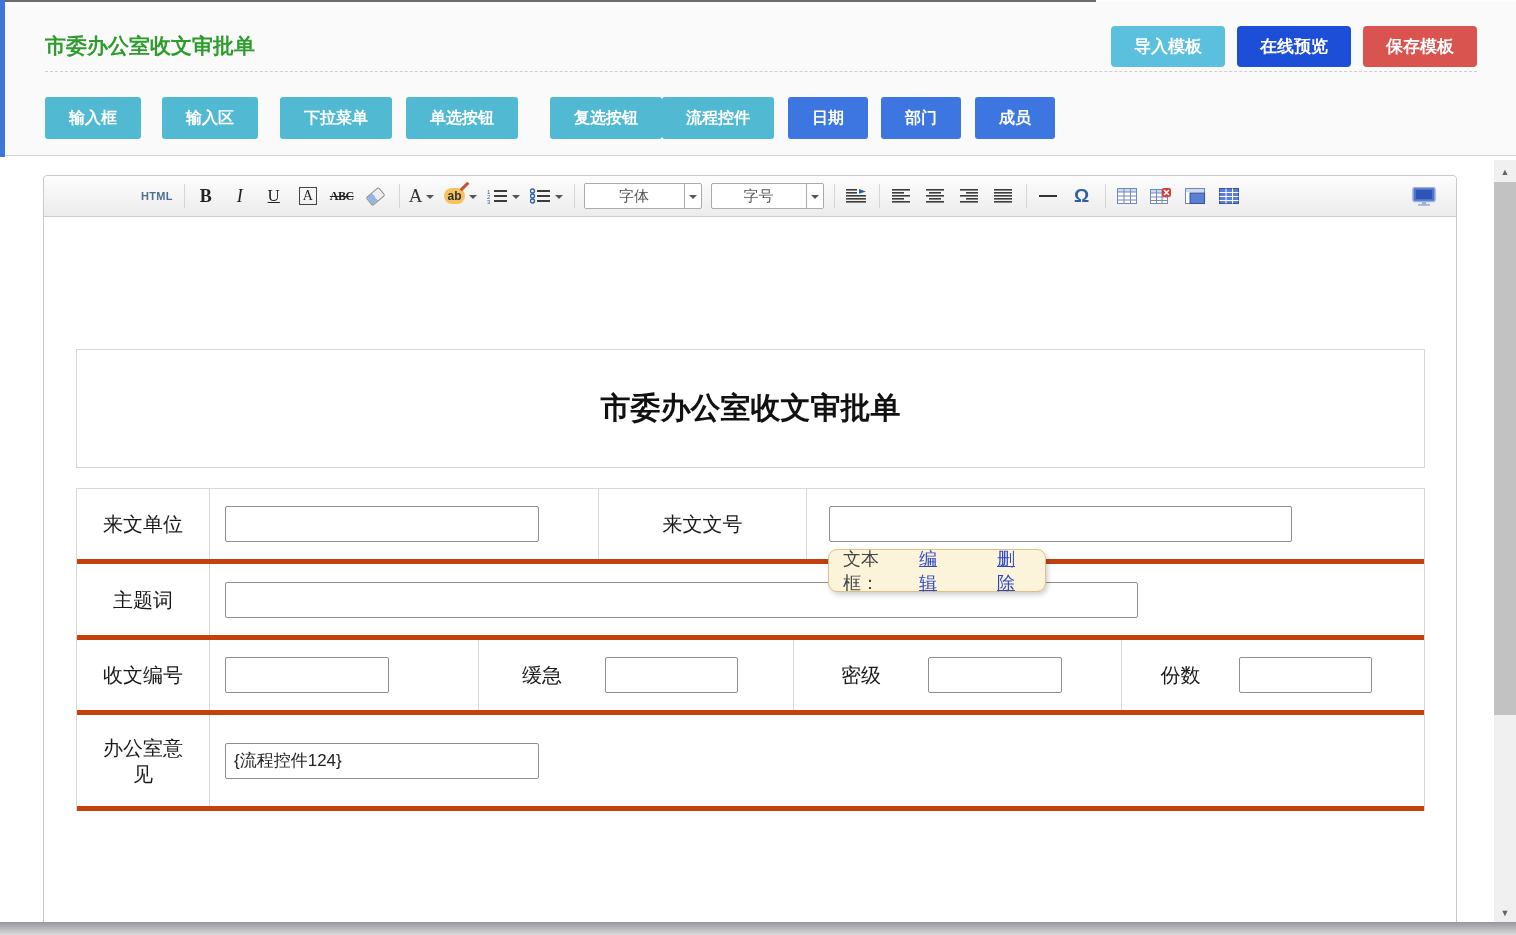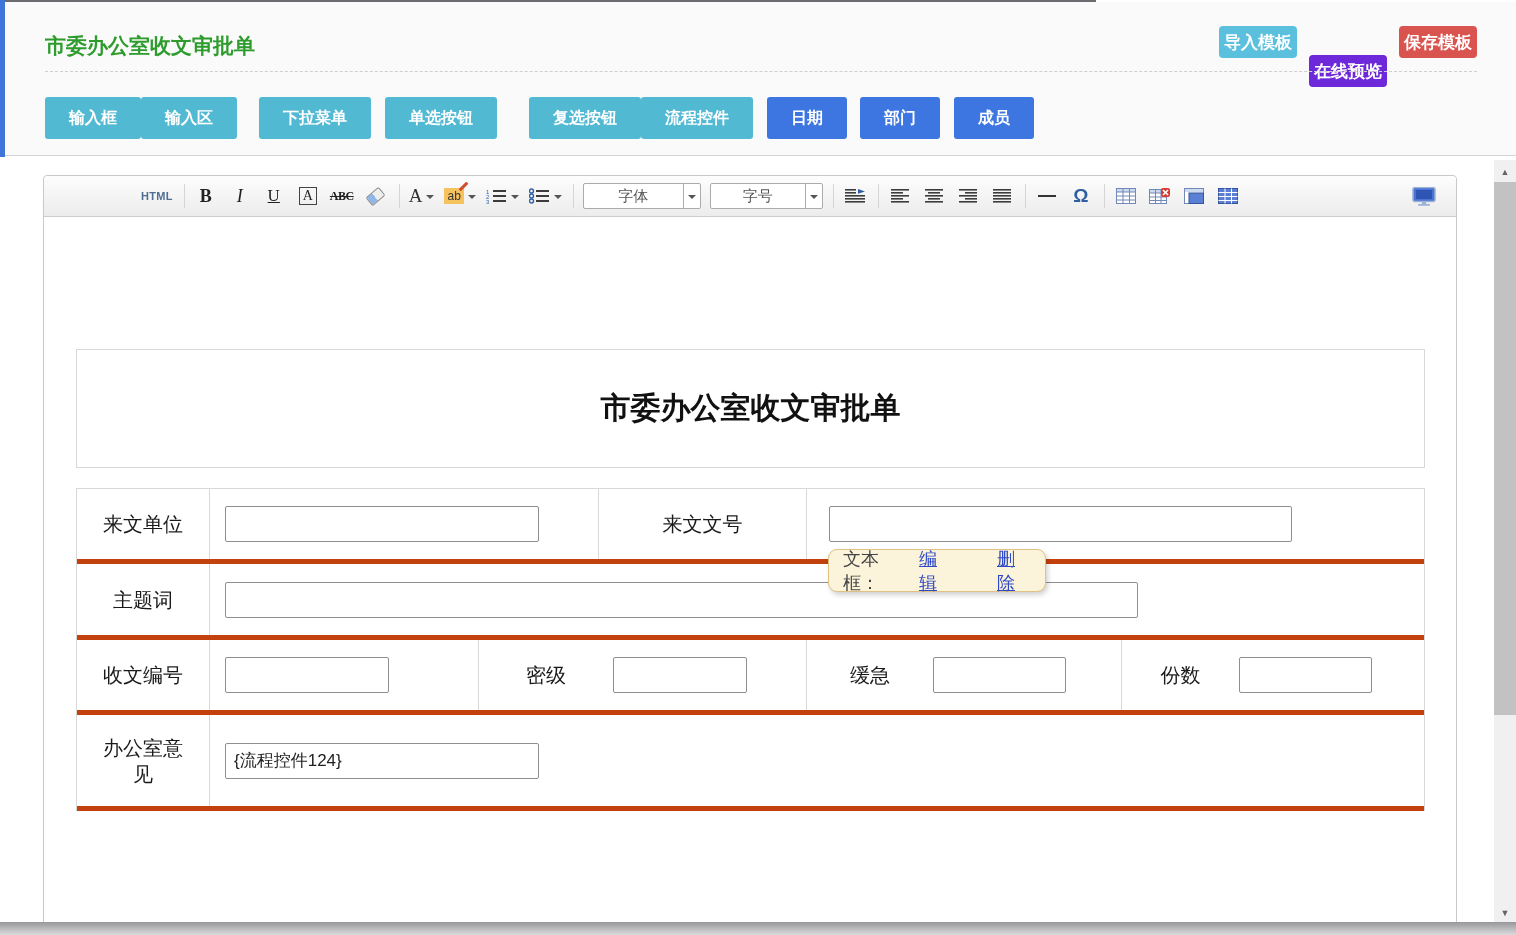--- a/index.html
+++ b/index.html
@@ -11,24 +11,24 @@
   }
   
   .top-line   { position:absolute; left:0; top:0; width:1096px; height:2px; background:#6b6b6f; z-index:6; }
   .left-stripe{ position:absolute; left:0; top:0; width:5px; height:157px; background:#3f74d8; z-index:7; }
   .bottom-bar { position:absolute; left:0; bottom:0; width:100%; height:13px;
                 background:linear-gradient(#97979b,#dbdbdd); z-index:40; }
   
   .header { position:absolute; left:0; top:2px; width:100%; height:153px; background:#fafafa; }
   .app-title { position:absolute; left:45px; top:30px; font-size:21px; font-weight:bold; color:#2d9c2d; }
   .actions { position:absolute; top:24px; right:39px; display:flex; gap:12px; }
-  .action-btn { height:32px; padding:0 5px; border:none; border-radius:4px; color:#fff;
+  .action-btn { height:41px; padding:0 23px; border:none; border-radius:4px; color:#fff;
                 font-size:17px; font-weight:bold; font-family:inherit; cursor:pointer; }
   .action-btn.import  { background:#5bc0de; }
-  .action-btn.preview { background:#6d28d9;margin-top:29px; }
+  .action-btn.preview { background:#1d4ed8; }
   .action-btn.save    { background:#d9534f; }
   .dashed-sep { position:absolute; left:45px; right:39px; top:69px; border-top:1px dashed #cfcfcf; }
   .widget-row { position:absolute; left:45px; top:95px; display:flex; }
   .widget-btn { height:42px; padding:0 24px; border:none; border-radius:3px; color:#fff;
                 font-size:16px; font-weight:bold; font-family:inherit; cursor:pointer; }
   .widget-btn.light { background:#52b9d3; }
   .widget-btn.dark  { background:#3d76e0; }
   .header-line { position:absolute; left:0; top:155px; width:100%; height:1px; background:#d4d4d4; }
   
   .editor { position:absolute; left:43px; top:175px; width:1414px; height:760px;
@@ -44,22 +44,22 @@
   .t-b { font-family:"Liberation Serif",serif; font-size:18px; font-weight:bold; }
   .t-i { font-family:"Liberation Serif",serif; font-size:18px; font-style:italic; }
   .t-u { font-family:"Liberation Serif",serif; font-size:17px; text-decoration:underline; }
   .t-boxa { font-family:"Liberation Serif",serif; font-size:14px; border:1px solid #444;
             padding:0 3px; line-height:16px; }
   .t-abc { font-family:"Liberation Serif",serif; font-size:12px; font-weight:bold;
            text-decoration:line-through; letter-spacing:-.5px; }
   .t-eraser { width:17px; height:11px; border:1px solid #8a8a8a; border-radius:2px;
               transform:rotate(-40deg); background:linear-gradient(90deg,#8fb7e8 0 45%,#eeeeee 45%); }
   .t-fontA { font-family:"Liberation Serif",serif; font-size:19px; color:#333; }
-  .t-hl { position:relative; font-size:12px; font-weight:normal; background:#f6c25e;
-          border-radius:0; padding:1px 3px; color:#333; }
+  .t-hl { position:relative; font-size:12px; font-weight:bold; background:#f6c25e;
+          border-radius:8px; padding:1px 3px; color:#333; }
   .t-hl:after { content:""; position:absolute; right:-5px; top:-3px; width:11px; height:3px;
                 background:#cf4f2f; border-radius:1px; transform:rotate(-45deg); }
   .t-hr { width:18px; height:2px; background:#333; }
   .t-omega { font-size:19px; font-weight:bold; color:#2e5fa3; }
   .dd { display:flex; align-items:center; width:118px; height:26px; border:1px solid #ababab;
         background:#fff; border-radius:2px; margin-right:9px; cursor:pointer; flex:0 0 auto; }
   .dd .txt { flex:1; text-align:center; font-size:15px; color:#555; }
   .dd .dbtn { width:17px; align-self:stretch; border-left:1px solid #ababab;
               display:flex; align-items:center; justify-content:center; }
   .dd .dbtn .caret { margin:5px 0 0 0; }
@@ -103,21 +103,21 @@
 
 <div class="header">
   <div class="app-title">市委办公室收文审批单</div>
   <div class="actions">
     <button class="action-btn import">导入模板</button>
     <button class="action-btn preview">在线预览</button>
     <button class="action-btn save">保存模板</button>
   </div>
   <div class="dashed-sep"></div>
   <div class="widget-row">
-    <button class="widget-btn light" style="">输入框</button>
+    <button class="widget-btn light" style="margin-right:21px">输入框</button>
     <button class="widget-btn light" style="margin-right:22px">输入区</button>
     <button class="widget-btn light" style="margin-right:14px">下拉菜单</button>
     <button class="widget-btn light" style="margin-right:32px">单选按钮</button>
     <button class="widget-btn light" style="">复选按钮</button>
     <button class="widget-btn light" style="margin-right:14px">流程控件</button>
     <button class="widget-btn dark" style="margin-right:13px">日期</button>
     <button class="widget-btn dark" style="margin-right:14px">部门</button>
     <button class="widget-btn dark">成员</button>
   </div>
 </div>
@@ -309,27 +309,27 @@
         <div class="icell" style="flex:1">
           <input class="fi" style="width: 913px; margin-left: 15px;">
         </div>
       </div>
 
       <div class="trow h75">
         <div class="lcell">收文编号</div>
         <div class="icell bR" style="width:269px">
           <input class="fi" style="width: 164px; margin-left: 15px;">
         </div>
+        <div class="icell bR" style="width:315px">
+          <span class="mlabel" style="width:126px">缓急</span>
+          <input class="fi" style="width: 133px;">
+        </div>
         <div class="icell bR" style="width:328px">
           <span class="mlabel" style="width:134px">密级</span>
           <input class="fi" style="width: 134px;">
-        </div>
-        <div class="icell bR" style="width:315px">
-          <span class="mlabel" style="width:126px">缓急</span>
-          <input class="fi" style="width: 133px;">
         </div>
         <div class="icell" style="flex:1">
           <span class="mlabel" style="width:117px">份数</span>
           <input class="fi" style="width: 133px;">
         </div>
       </div>
 
 
       <div class="trow h96">
         <div class="lcell">办公室意见</div>

